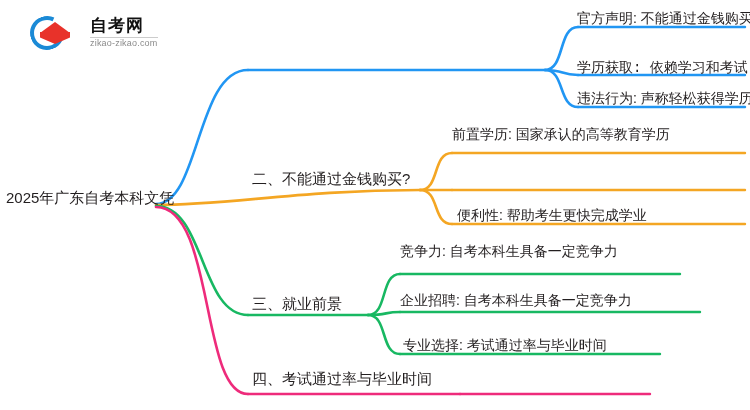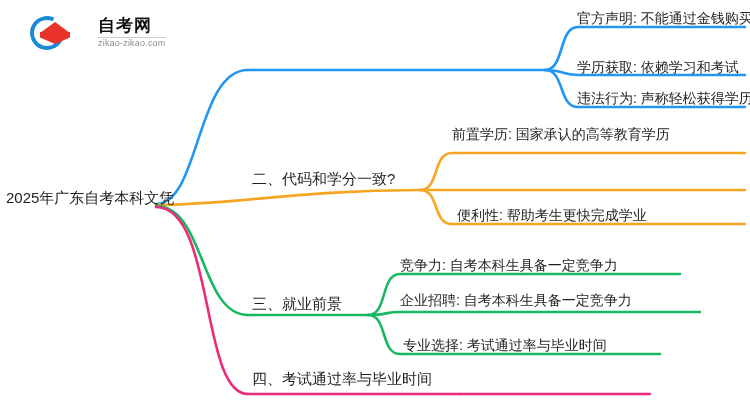--- a/index.html
+++ b/index.html
@@ -17,21 +17,21 @@
   }
   
   #logo {
     position: absolute;
     left: 30px;
     top: 12px;
     width: 170px;
     height: 42px;
     display: flex;
     align-items: center;
-    gap: 24px;
+    gap: 16px;
   }
   #logo-mark {
     position: relative;
     width: 44px;
     height: 40px;
     flex: 0 0 44px;
   }
   #logo-mark .ring {
     position: absolute;
     left: 0;
@@ -112,28 +112,28 @@
   }
   .leaf-label {
     font-size: 14px;
   }
   #b1 { left: 252px; top: 50px; }
   #b2 { left: 252px; top: 170px; }
   #b3 { left: 252px; top: 295px; }
   #b4 { left: 252px; top: 370px; }
 
   #b1l1 { left: 577px; top: 10px; }
-  #b1l2 { left: 577px; top: 59px; }
+  #b1l2 { left: 577px; top: 59px; font-family: Liberation Mono, monospace; }
   #b1l3 { left: 577px; top: 90px; }
 
   #b2l1 { left: 452px; top: 126px; }
   #b2l2 { left: 457px; top: 173px; }
   #b2l3 { left: 457px; top: 207px; }
 
-  #b3l1 { left: 400px; top: 257px; }
+  #b3l1 { left: 400px; top: 243px; }
   #b3l2 { left: 400px; top: 292px; }
   #b3l3 { left: 403px; top: 337px; }
 
   #b4l1 { left: 478px; top: 371px; }
 </style>
 </head>
 <body>
 
 <div id="app">
 
@@ -180,21 +180,21 @@
       <path stroke="#18b862" stroke-width="2.4" d="M400,354 L660,354"></path>
 
       <path stroke="#ee2b7b" d="M156,207 C215,207 200,394 248,394"></path>
       <path stroke="#ee2b7b" d="M248,394 L460,394"></path>
       <path stroke="#ee2b7b" stroke-width="2.4" d="M460,394 L650,394"></path>
     </g>
   </svg>
 
   <div class="node root-label">2025年广东自考本科文凭</div>
 
-  <div class="node branch-label" id="b2">二、代码和学分一致?</div>
+  <div class="node branch-label" id="b2">二、不能通过金钱购买?</div>
   <div class="node branch-label" id="b4">四、考试通过率与毕业时间</div>
   <div class="node branch-label" id="b3">三、就业前景</div>
 
   <div class="node leaf-label" id="b1l1">官方声明: 不能通过金钱购买</div>
   <div class="node leaf-label" id="b1l2">学历获取: 依赖学习和考试</div>
   <div class="node leaf-label" id="b1l3">违法行为: 声称轻松获得学历</div>
 
   <div class="node leaf-label" id="b2l1">前置学历: 国家承认的高等教育学历</div>
   <div class="node leaf-label" id="b2l3">便利性: 帮助考生更快完成学业</div>
 

